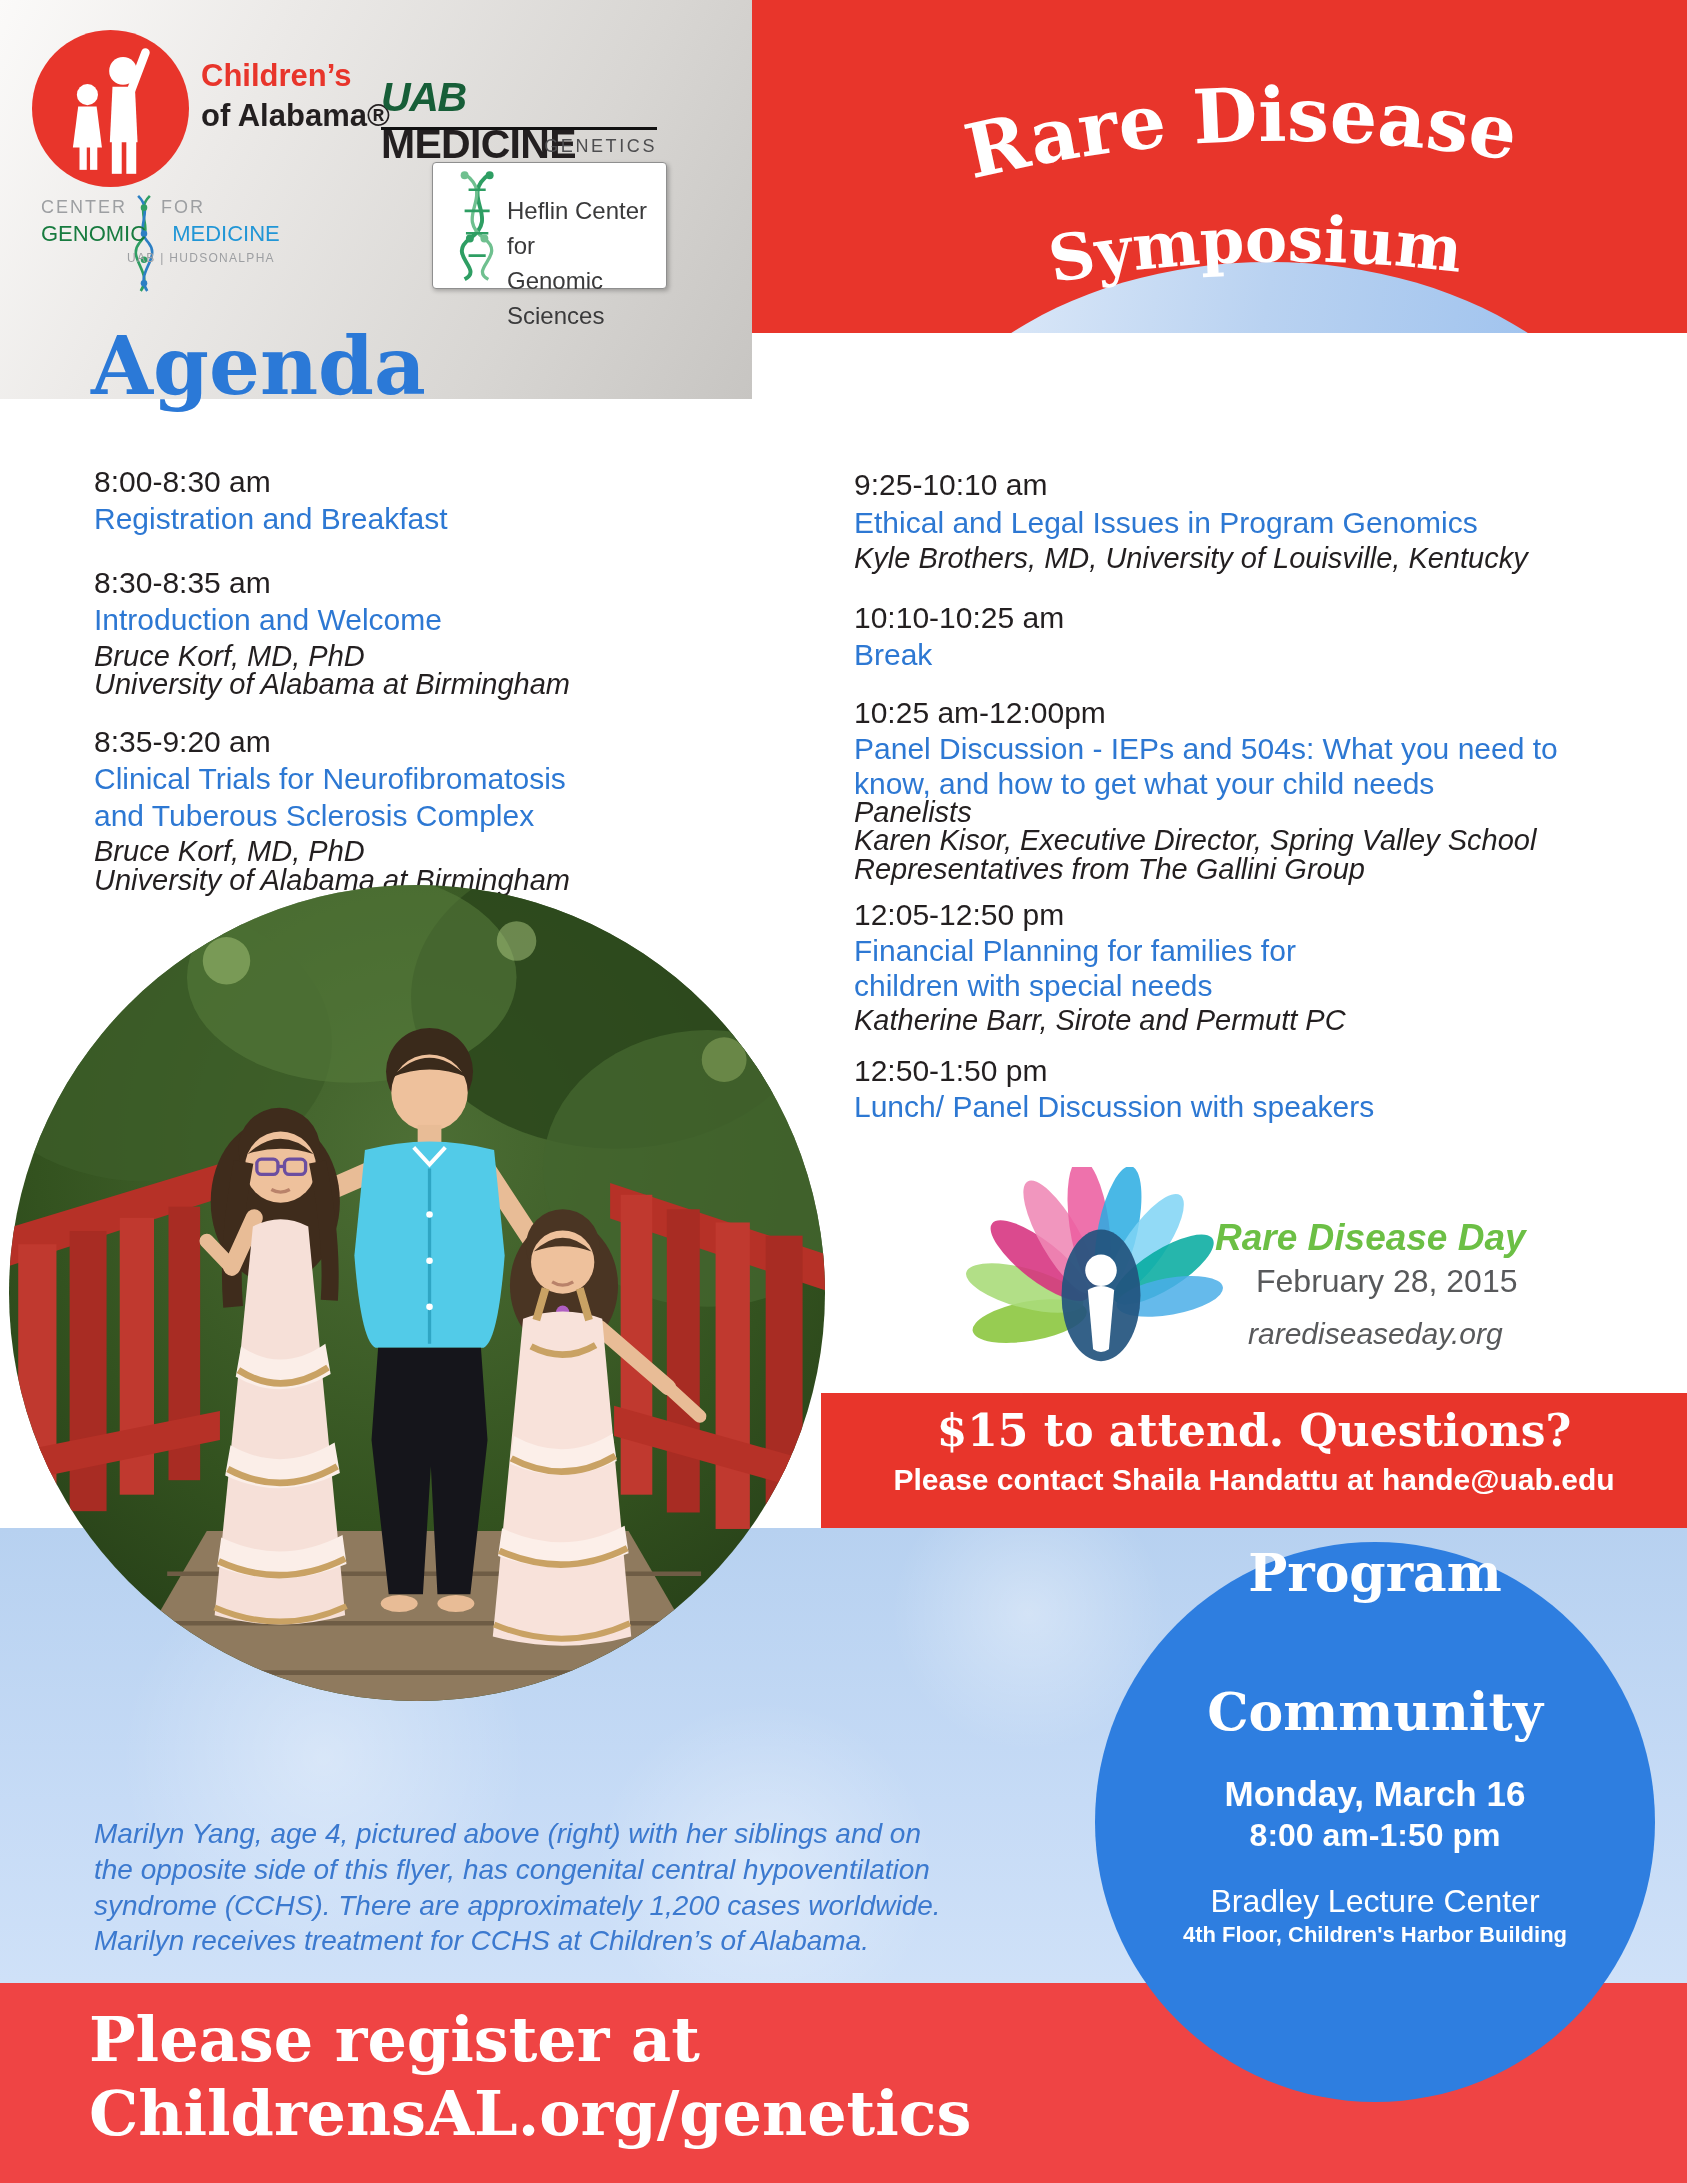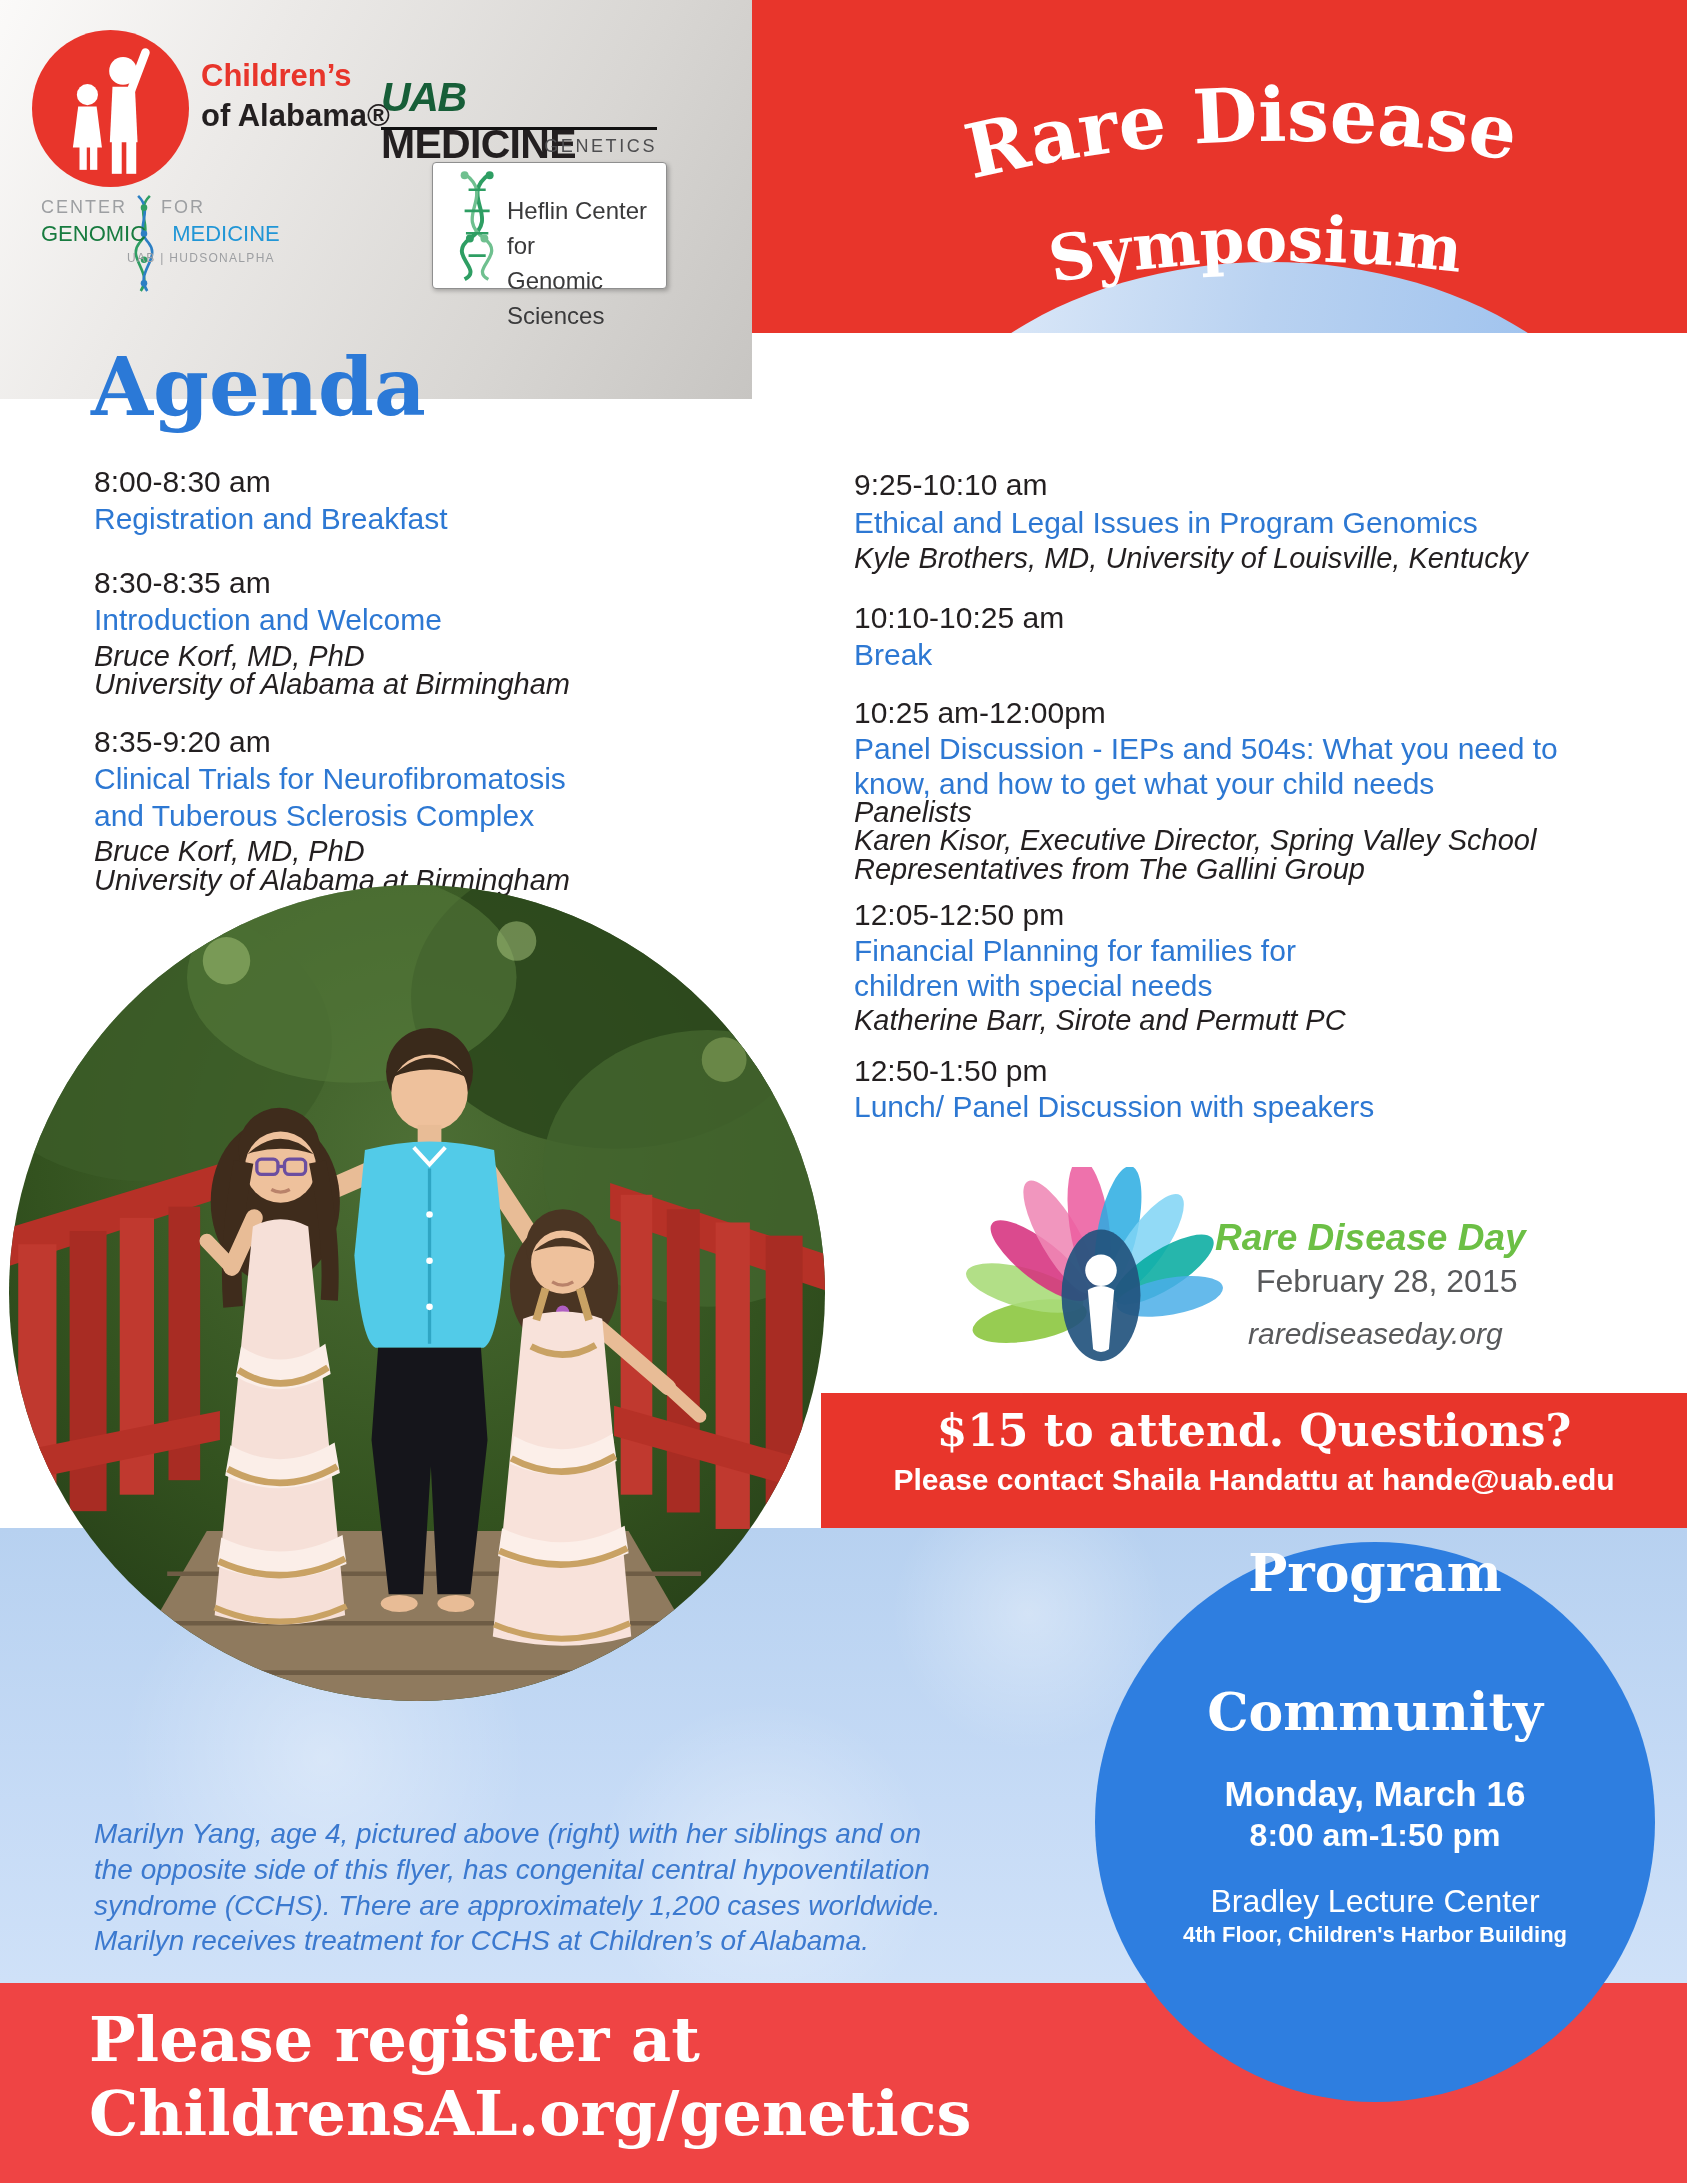--- a/index.html
+++ b/index.html
@@ -38,21 +38,21 @@
   .cgm-sub { font-size:12px; letter-spacing:1.3px; color:#9d9fa2; margin-top:4px; margin-left:86px; }
   .cgm-dna { position:absolute; left:129px; top:194px; width:30px; height:99px; }
 
   
   .heflin { position:absolute; left:432px; top:162px; width:235px; height:127px; background:#ffffff;
     border:1.3px solid #8f8f8f; border-radius:4px; box-shadow:1.3px 2px 4px rgba(0,0,0,.25); }
   .heflin-helix { position:absolute; left:5.3px; top:6.6px; width:73px; height:112px; }
   .heflin-text { position:absolute; left:74px; top:30px; width:158px; color:#3a3a3b; font-size:24px; line-height:35px; }
 
   
-  .agenda-title { position:absolute; left:91px; top:340px; font-family:"DejaVu Serif", serif; font-weight:bold;
+  .agenda-title { position:absolute; left:91px; top:319px; font-family:"DejaVu Serif", serif; font-weight:bold;
     font-size:80px; color:#2b79d7; }
   .t { position:absolute; font-size:30px; font-weight:500; color:#231f20; }
   .s { position:absolute; font-size:30px; color:#2d78d3; }
   .i { position:absolute; font-size:29px; font-style:italic; color:#231f20; }
 
   
   .rdd-hands { position:absolute; left:959px; top:1167px; width:284px; height:204px; }
   .rdd-title { position:absolute; left:1215px; top:1217px; font-size:37px; font-weight:bold; font-style:italic; color:#6cbf45; }
   .rdd-date { position:absolute; left:1256px; top:1263px; font-size:32px; color:#58595b; }
   .rdd-url { position:absolute; left:1248px; top:1317px; font-size:30px; font-style:italic; color:#58595b; }

